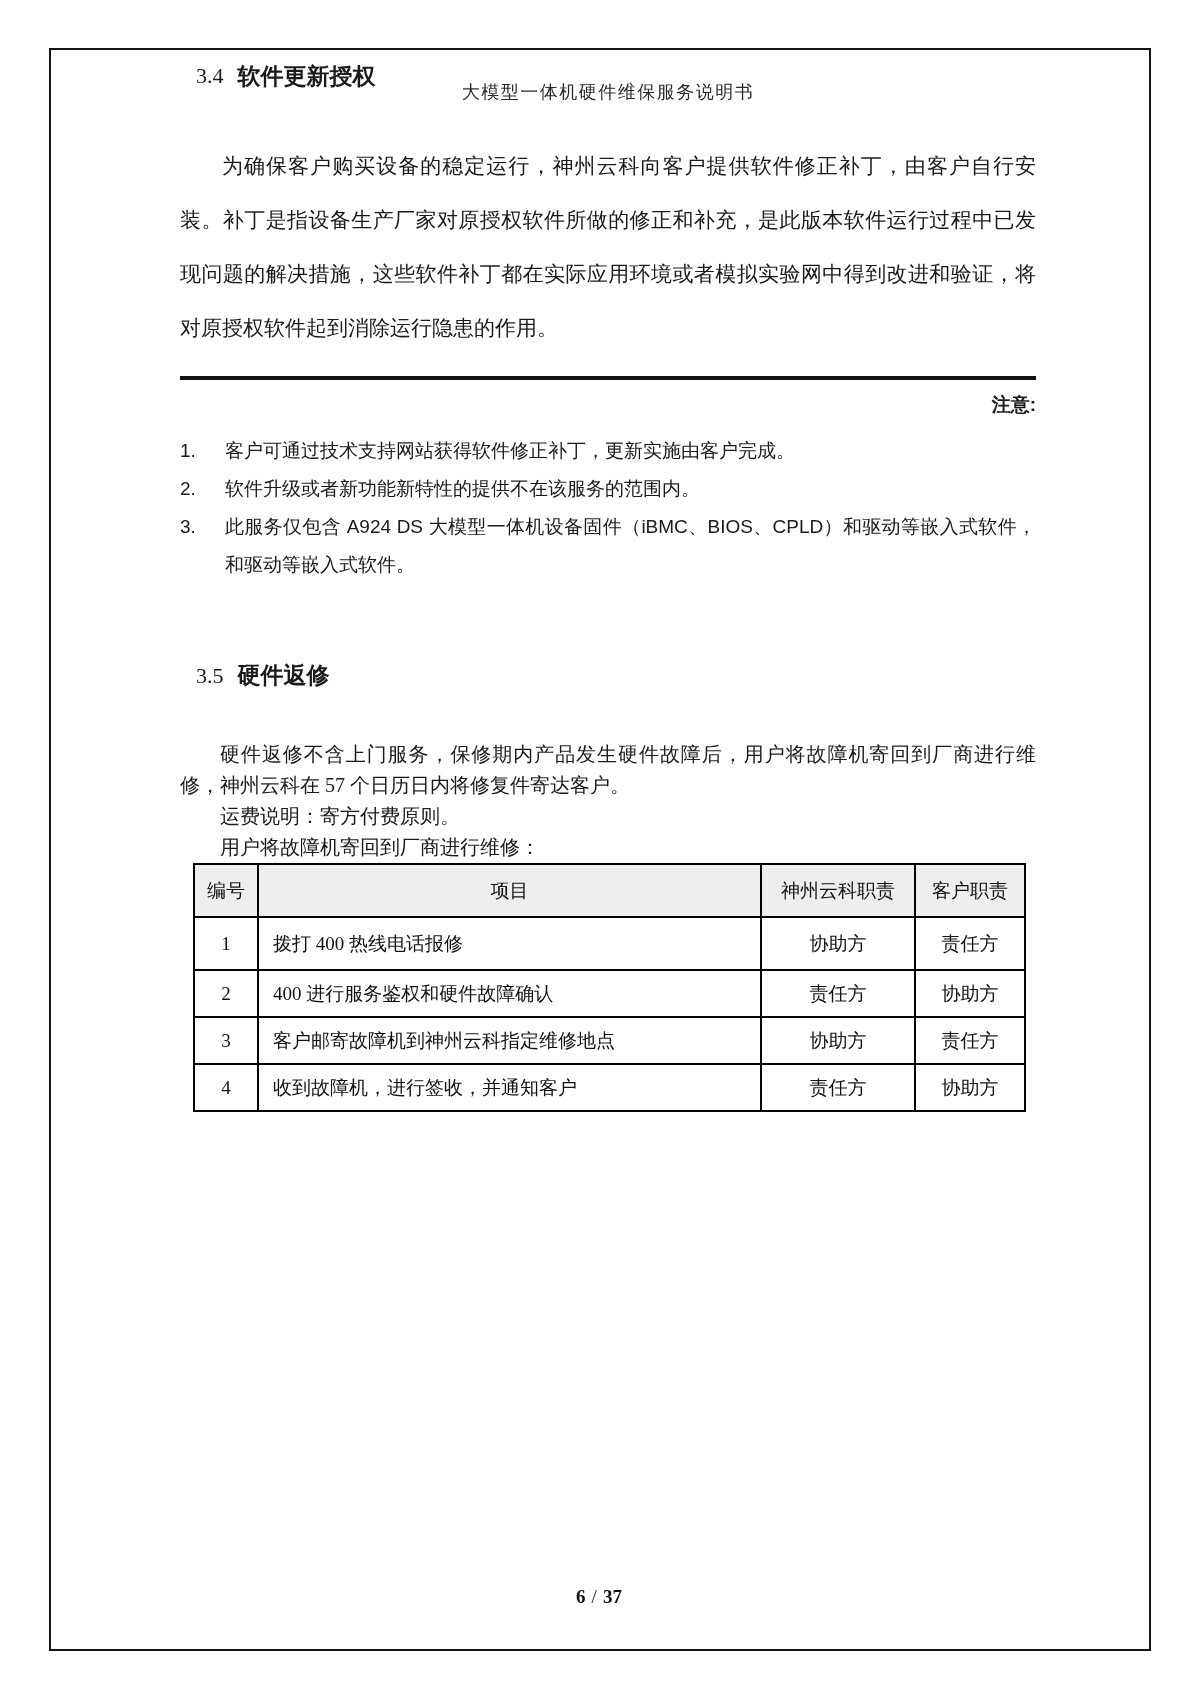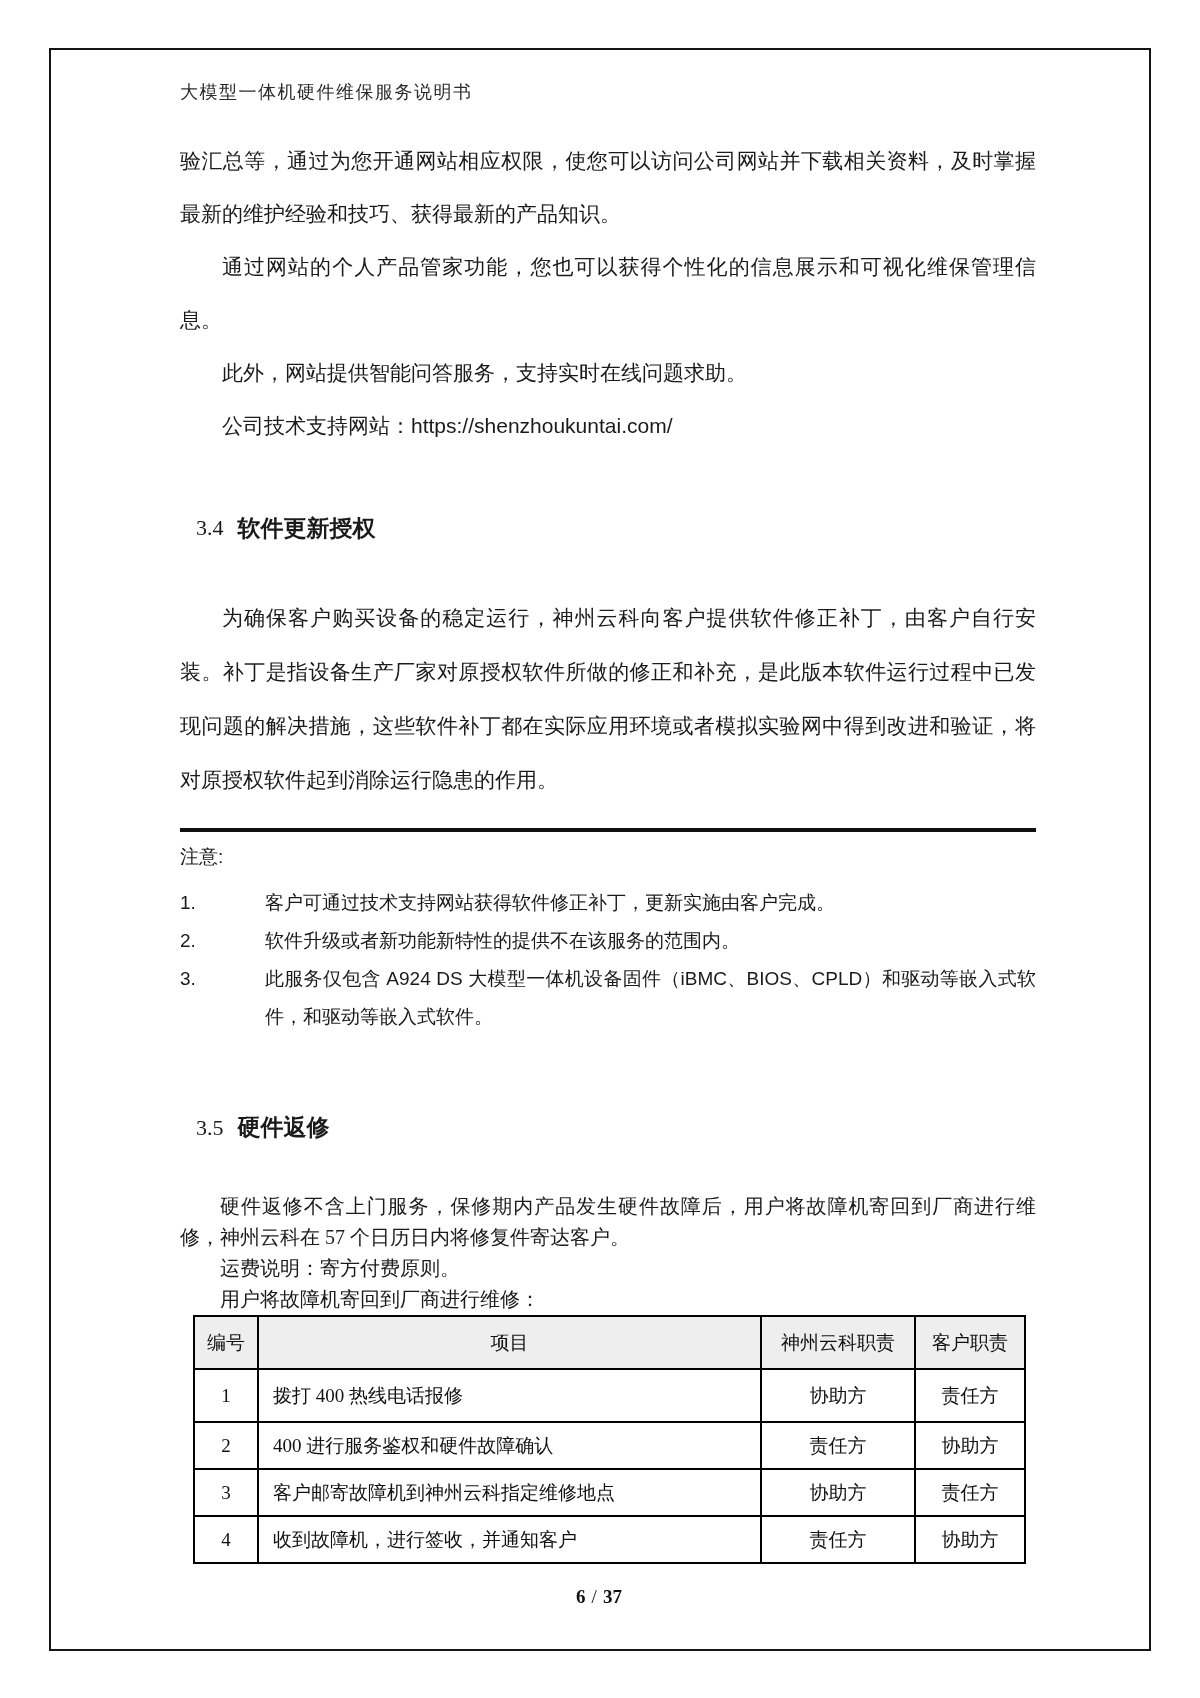--- a/index.html
+++ b/index.html
@@ -9,21 +9,21 @@
     color:var(--text,#1a1a1a);
     font-family:"Liberation Sans","DejaVu Sans",sans-serif;
   }
   .frame {
     position:absolute; left:49px; top:48px; width:1098px; height:1599px;
     border:2px solid var(--border,#151515);
   }
 
   .header-right {
     position:absolute; top:81px; left:180px; width:856px;
-    text-align:left; font-family:"Liberation Serif","DejaVu Serif",serif;
+    text-align:center; font-family:"Liberation Serif","DejaVu Serif",serif;
     font-size:18px; line-height:22px; color:#2b2b2b; letter-spacing:1.5px;
   }
 
   .content { position:absolute; left:180px; top:0; width:856px; }
 
   .intro { margin-top:134px; font-size:21px; line-height:53px; text-align:justify; }
   .intro p { margin:0; }
   .indent { text-indent:2em; }
 
   .sec-heading {
@@ -34,26 +34,26 @@
     font-family:"Liberation Serif","DejaVu Serif",serif;
     font-weight:normal; font-size:22px; margin-right:14px;
   }
   .h34 { margin-top:61px;align-items:flex-end; }
   .h35 { margin-top:76px; }
 
   .p34 { margin-top:48px; font-size:21px; line-height:54px; text-align:justify; text-indent:2em; }
 
   .rule { margin-top:5px; height:4px; background:#111; border:none; width:100%; }
 
-  .note-label { margin-top:12px; font-size:19px; line-height:26px; font-weight:normal; }
+  .note-label { margin-top:12px; font-size:19px; line-height:26px; font-weight:bold;text-align:right; }
 
   .note-list { margin-top:14px; font-size:19px; line-height:38px; }
   .note-item { display:flex; margin:0; }
   .note-num { width:45px; flex:0 0 45px; }
-  .note-text { flex:1; text-align:justify;margin-left:40px; }
+  .note-text { flex:1; text-align:justify; }
 
   .serif-block {
     margin-top:48px;
     font-family:"Liberation Serif","DejaVu Serif",serif;
     font-size:20px; line-height:31px; text-align:justify;
   }
   .serif-block p { margin:0; }
 
   table.resp {
     margin-left:13px; width:831px; border-collapse:collapse; table-layout:fixed;
@@ -81,26 +81,20 @@
 </head>
 <body>
 
 <div class="page" style="--text: #1a1a1a; --page-bg: #ffffff; --border: #151515; --thead-bg: #eeeeee;">
   <div class="frame"></div>
 
   <div class="header-right">大模型一体机硬件维保服务说明书</div>
 
   <div class="content">
 
-    <div class="intro">
-      <p>验汇总等，通过为您开通网站相应权限，使您可以访问公司网站并下载相关资料，及时掌握最新的维护经验和技巧、获得最新的产品知识。</p>
-      <p class="indent">通过网站的个人产品管家功能，您也可以获得个性化的信息展示和可视化维保管理信息。</p>
-      <p class="indent">此外，网站提供智能问答服务，支持实时在线问题求助。</p>
-      <p class="indent"><span>公司技术支持网站：</span><a class="doc-link" href="#">https://shenzhoukuntai.com/</a></p>
-    </div>
 
     <div class="sec-heading h34">
       <span class="sec-num">3.4</span>
       <span>软件更新授权</span>
     </div>
 
     <p class="p34">为确保客户购买设备的稳定运行，神州云科向客户提供软件修正补丁，由客户自行安装。补丁是指设备生产厂家对原授权软件所做的修正和补充，是此版本软件运行过程中已发现问题的解决措施，这些软件补丁都在实际应用环境或者模拟实验网中得到改进和验证，将对原授权软件起到消除运行隐患的作用。</p>
 
     <hr class="rule">
 

